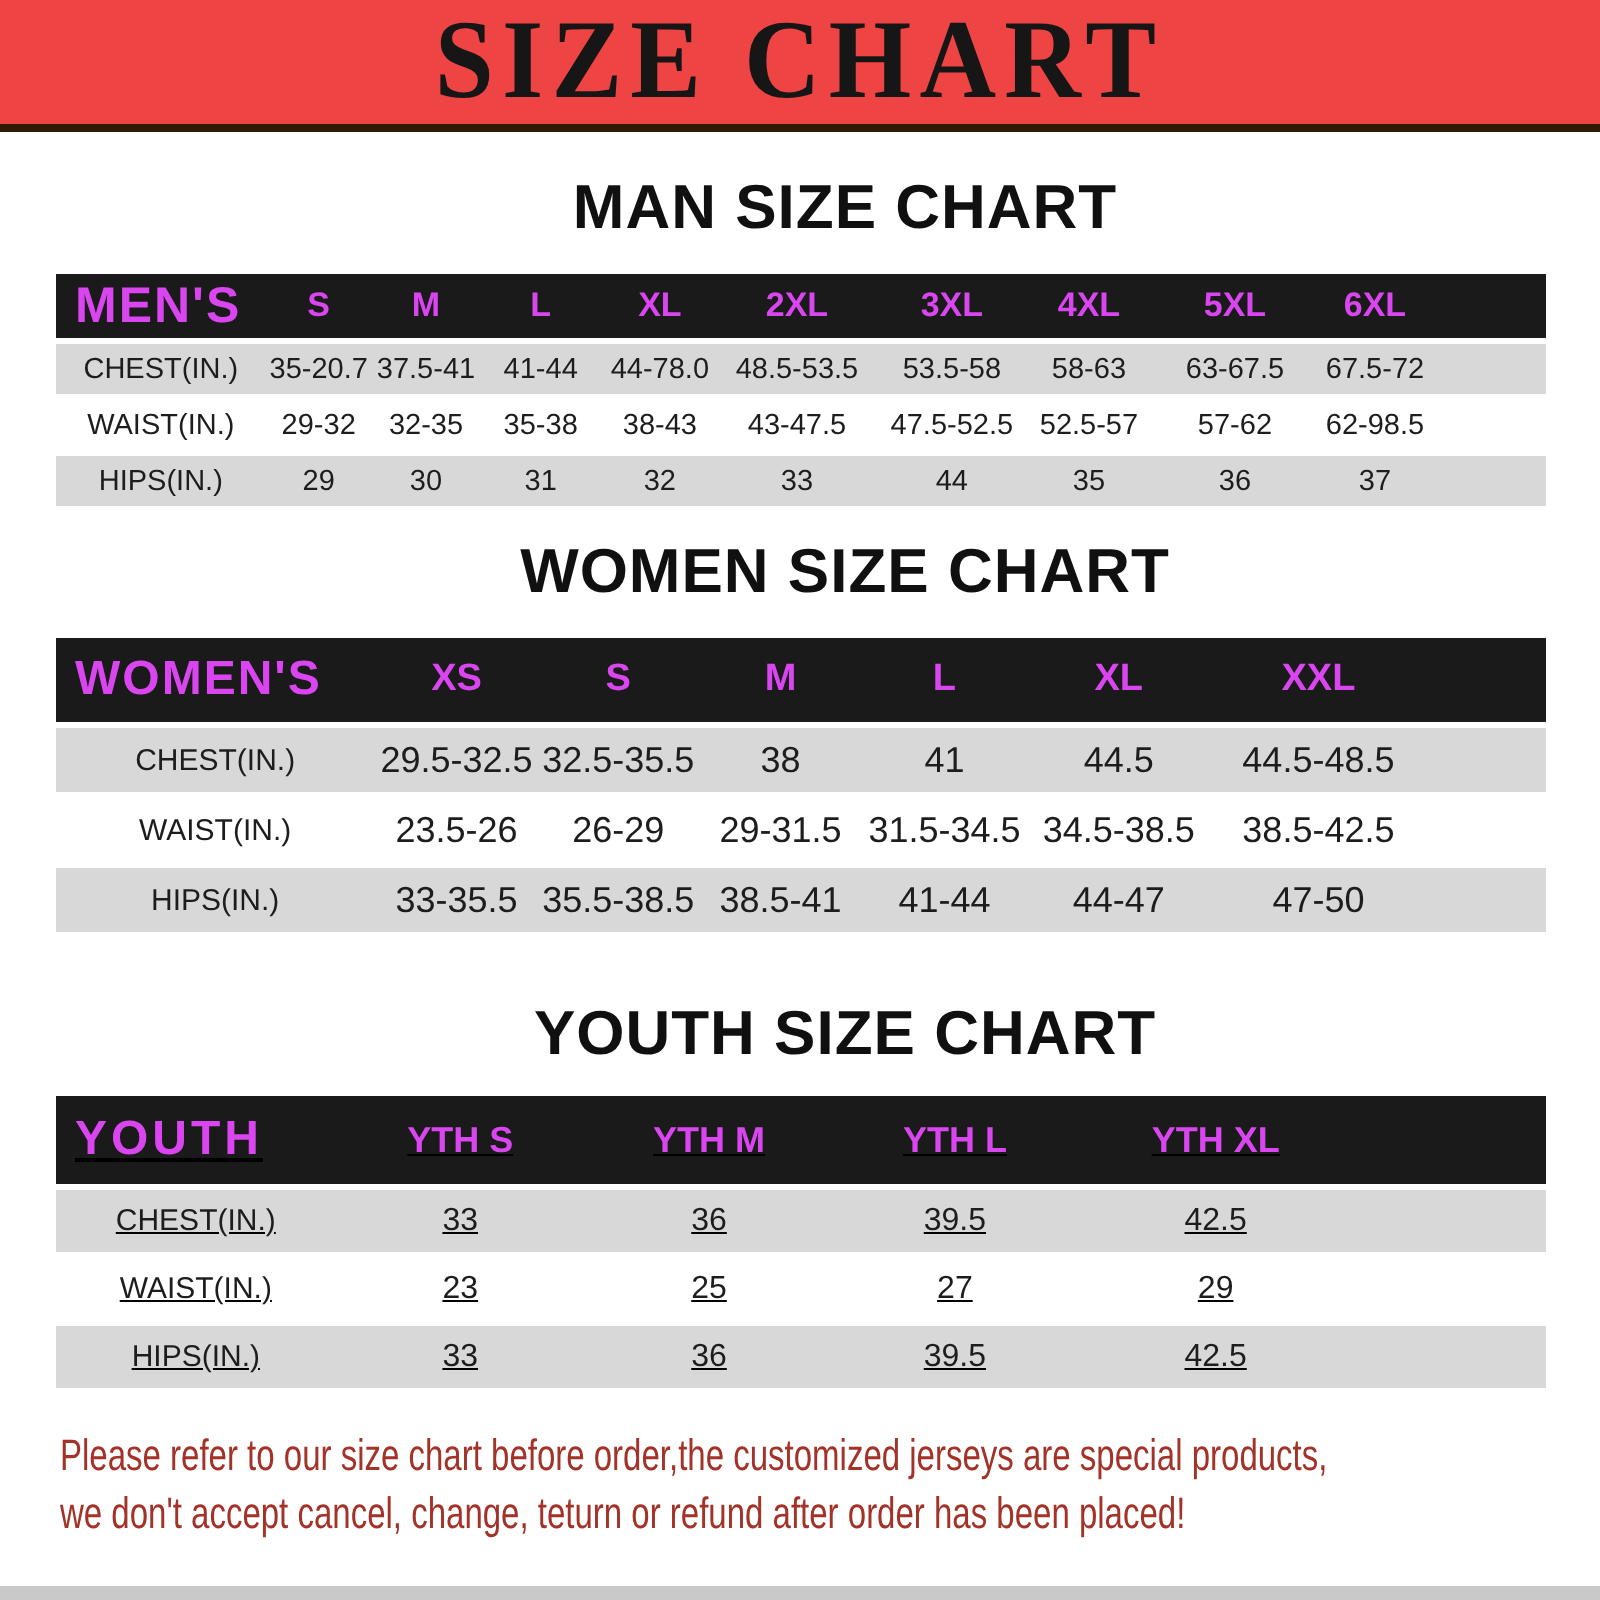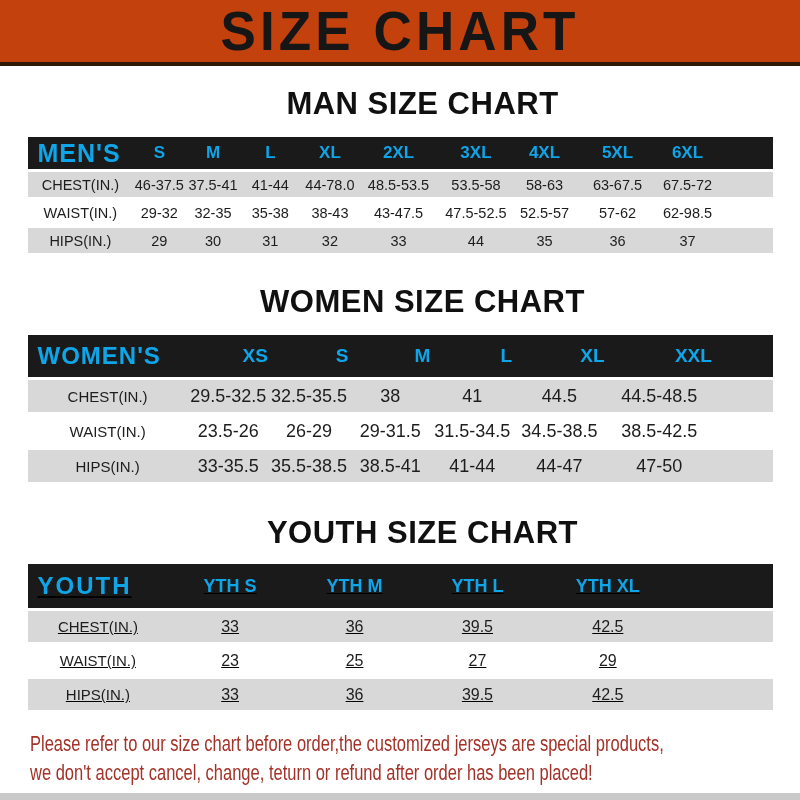--- a/index.html
+++ b/index.html
@@ -15,45 +15,45 @@
   .banner-title{
     font-size:52px;font-weight:bold;color:#161616;letter-spacing:4px;
     transform:scale(1.02,1.08);line-height:62px;
   }
   
   .heading{
     text-align:center;font-weight:bold;color:#101010;font-size:31px;
     margin:0;line-height:36px;letter-spacing:0.5px;padding-left:45px;
   }
   .h-man{margin-top:20px;}
-  .h-women{margin-top:28px;}
+  .h-women{margin-top:12px;}
   .h-youth{margin-top:30px;}
   
   .size-table{
     width:745px;margin:12px auto 0 auto;
     border-collapse:separate;border-spacing:0 3px;table-layout:fixed;
   }
   .size-table thead th{
-    background:#1A1A1A;color:#0ea5e9;font-weight:bold;text-align:center;
+    background:#1A1A1A;color:#d946ef;font-weight:bold;text-align:center;
     overflow:hidden;white-space:nowrap;
   }
   .size-table thead th.corner{text-align:left;padding-left:10px;}
   .size-table tbody tr:nth-child(odd){background:#D8D8D8;}
   .size-table tbody tr:nth-child(even){background:#FFFFFF;}
   .size-table tbody th,.size-table tbody td{
     font-weight:normal;text-align:center;color:#1D1D1D;
     overflow:hidden;white-space:nowrap;
   }
   .size-table tbody th{font-size:15px;}
   
   .men thead th{height:30px;font-size:17px;}
   .men thead th.corner{font-size:25px;letter-spacing:1px;}
   .men tbody th,.men tbody td{height:23px;font-size:14.5px;}
   
-  .women thead th{height:40px;font-size:19px;text-align:right;}
+  .women thead th{height:40px;font-size:19px;}
   .women thead th.corner{font-size:24px;letter-spacing:1px;}
   .women tbody th,.women tbody td{height:30px;}
   .women tbody td{font-size:18px;}
   
   .youth{margin-top:10px;text-decoration:underline;}
   .youth thead th{height:42px;font-size:18px;}
   .youth thead th.corner{font-size:24px;letter-spacing:2px;}
   .youth tbody th,.youth tbody td{height:29px;}
   .youth tbody td{font-size:16px;}
   
@@ -61,21 +61,21 @@
     margin:16px 0 0 30px;color:#A33228;font-size:22px;line-height:29px;
     transform:scaleX(0.75);transform-origin:left top;white-space:nowrap;
   }
   .bottom-strip{
     position:absolute;left:0;bottom:0;width:800px;height:7px;background:#C9C9C9;
   }
 </style>
 </head>
 <body>
 
-<div class="banner" style="background: #c2410c;">
+<div class="banner" style="background: #ef4444; font-family: Liberation Serif, serif;">
   <div class="banner-title" style="color: rgb(22, 22, 22);">SIZE CHART</div>
 </div>
 
 <h2 class="heading h-man">MAN SIZE CHART</h2>
 <table class="size-table men">
   <colgroup>
     <col style="width:14.2%">
       <col style="width:7%">
       <col style="width:7.4%">
       <col style="width:8%">
@@ -98,21 +98,21 @@
         <th>3XL</th>
         <th>4XL</th>
         <th>5XL</th>
         <th>6XL</th>
         <th></th>
       </tr>
     </thead>
   <tbody>
       <tr>
         <th>CHEST(IN.)</th>
-        <td>46-37.5</td>
+        <td>35-20.7</td>
         <td>37.5-41</td>
         <td>41-44</td>
         <td>44-78.0</td>
         <td>48.5-53.5</td>
         <td>53.5-58</td>
         <td>58-63</td>
         <td>63-67.5</td>
         <td>67.5-72</td>
         <td></td>
       </tr>

